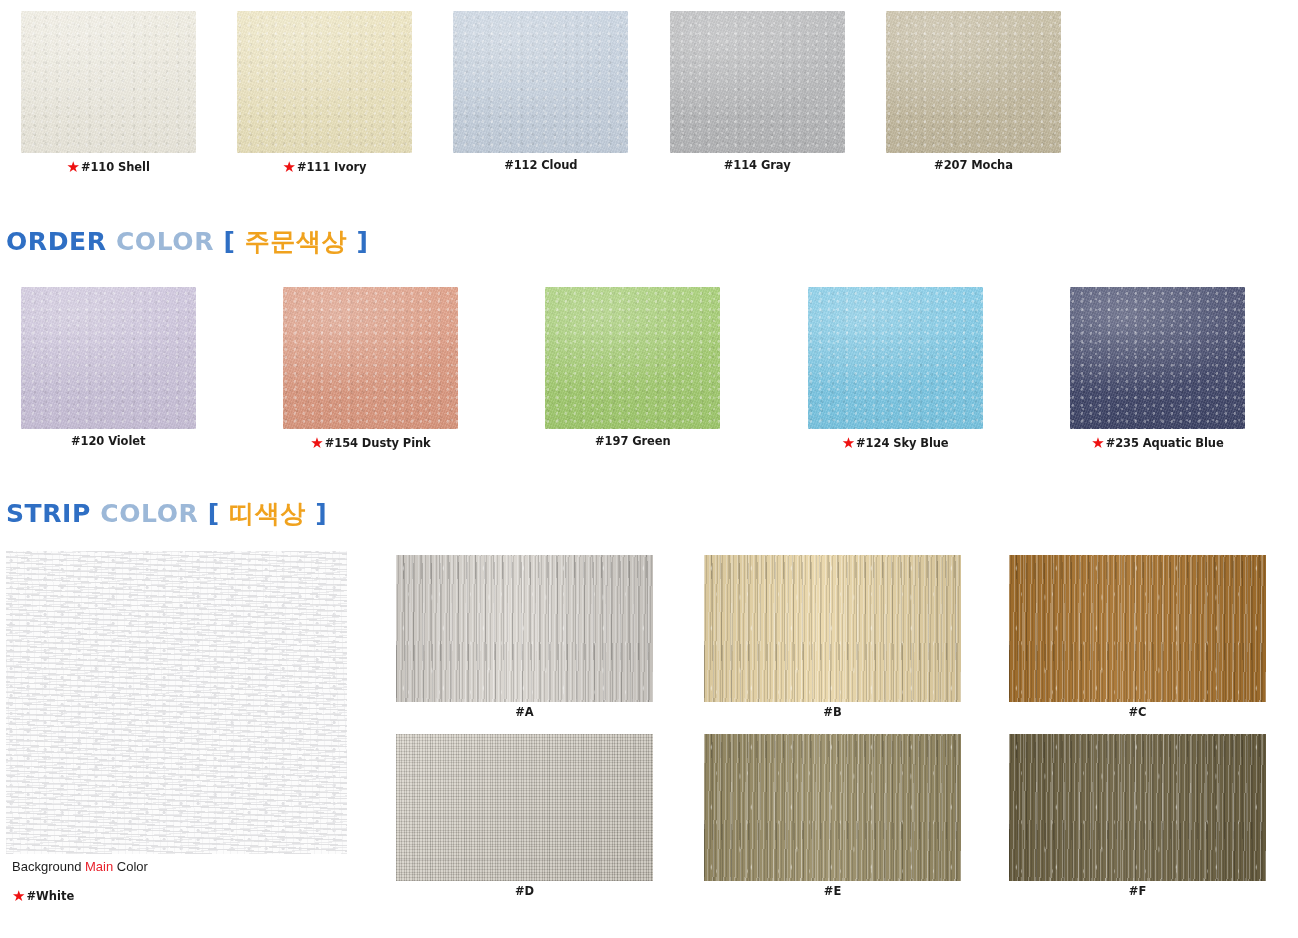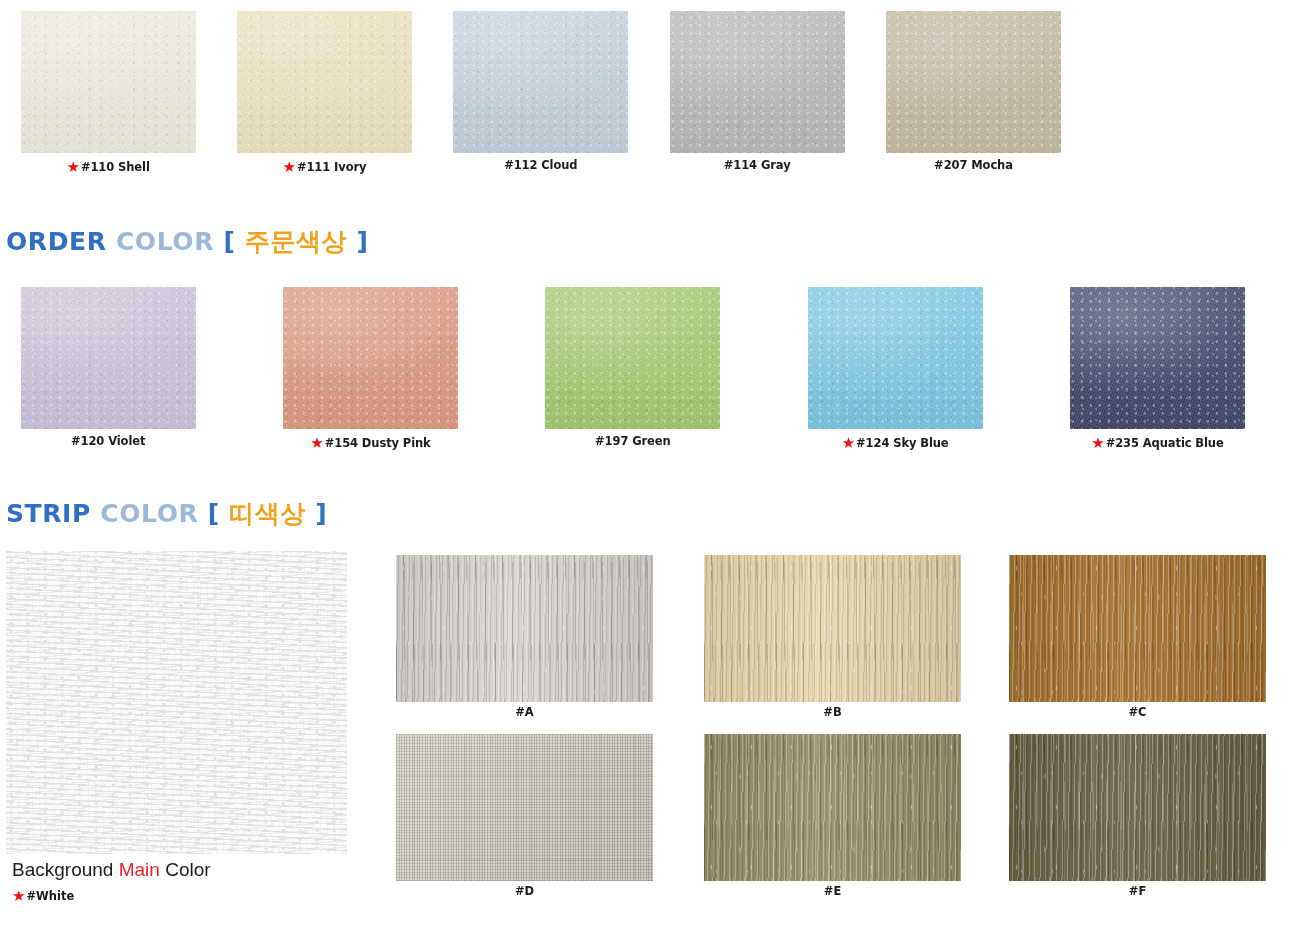--- a/index.html
+++ b/index.html
@@ -122,21 +122,21 @@
       repeating-linear-gradient(-4deg, rgba(230,230,232,.75) 0 1.2px, rgba(255,255,255,0) 1.2px 6.4px),
       repeating-linear-gradient(88deg, rgba(236,236,238,.55) 0 1px,  rgba(255,255,255,0) 1px 7px),
       radial-gradient(circle at 30% 40%, rgba(220,220,223,.8) 0 1.3px, transparent 1.9px);
     background-size: auto, auto, auto, 17px 9px;
   }
 
   .bg-main {
     position: absolute;
     left: 12px;
     top: 860px;
-    font-size: 19px;
+    font-size: 13px;
     color: #1d1d1d;
     white-space: nowrap;
     line-height: 1;
   }
   .bg-main .accent { color: #e8222c; }
   .white-label {
     position: absolute;
     left: 12px;
     top: 889px;
     font-family: "DejaVu Sans", sans-serif;

